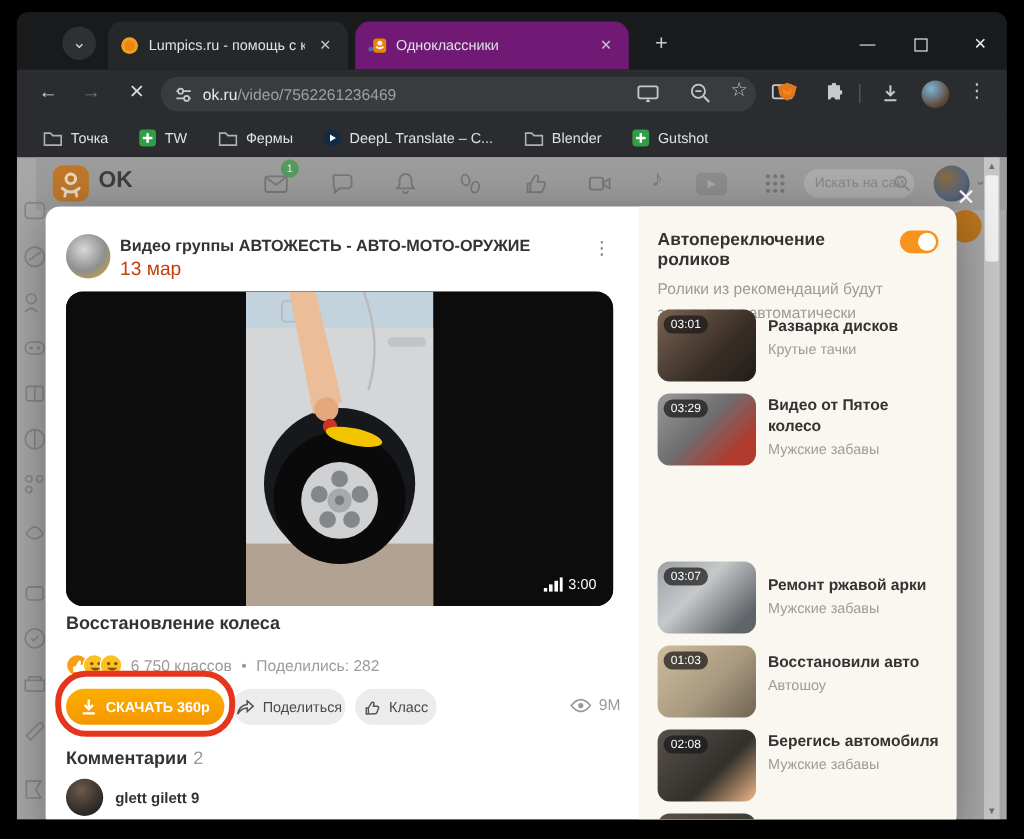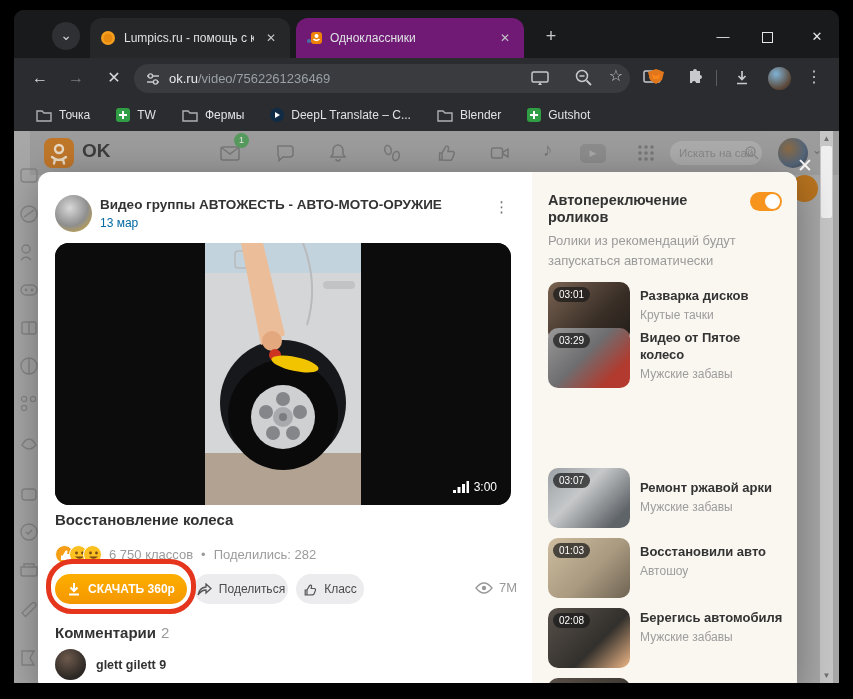--- a/index.html
+++ b/index.html
@@ -52,21 +52,21 @@
   .pgscroll{position:absolute;right:6px;top:0;width:13px;height:552px;background:#c6c6c6;}
   .pgscroll .arr{position:absolute;left:0;width:13px;height:13px;color:#6f6f6f;font-size:8px;text-align:center;line-height:13px;}
   .pgscroll .thumb{position:absolute;left:1px;top:15px;width:11px;height:72px;background:#efefef;border-radius:2px;}
   .orange-peek{position:absolute;left:777px;top:44px;width:27px;height:27px;border-radius:50%;background:#b9741f;z-index:2;}
   .modal-close{position:absolute;left:780px;top:24px;width:22px;height:22px;color:#f4f4f4;font-size:19px;font-weight:300;text-align:center;line-height:22px;z-index:4;}
 
   
   .modal{position:absolute;left:24px;top:41px;width:759px;height:520px;background:#fff;border-radius:12px;box-shadow:0 8px 40px rgba(0,0,0,.35);z-index:3;}
   .gavatar{position:absolute;left:17px;top:23px;width:37px;height:37px;border-radius:50%;background:radial-gradient(circle at 40% 35%,#d8d8d8,#8e8e8e 55%,#caa43c 90%);}
   .gtitle{position:absolute;left:62px;top:25px;width:400px;font-size:13.5px;font-weight:bold;color:#333;white-space:nowrap;overflow:hidden;}
-  .gdate{position:absolute;left:62px;top:44px;font-size:12px;color:#0369a1;}
+  .gdate{position:absolute;left:62px;top:44px;font-size:16px;color:#c2410c;}
   .kebab{position:absolute;left:456px;top:26px;font-size:15px;color:#707070;letter-spacing:1px;}
   .player{position:absolute;left:17px;top:71px;width:456px;height:262px;border-radius:14px;background:#0c0c0d;overflow:hidden;}
   .dur-overlay{position:absolute;right:14px;bottom:11px;display:flex;align-items:center;gap:5px;color:#fff;font-size:12px;}
   .vtitle{position:absolute;left:17px;top:339px;font-size:15px;font-weight:bold;color:#333;}
   .reactions{position:absolute;left:17px;top:372px;height:20px;display:flex;align-items:center;}
   .remoji{width:19px;height:19px;border-radius:50%;margin-right:-5px;border:1.5px solid #fff;}
   .rtext{font-size:13px;color:#9b9b9b;margin-left:12px;white-space:nowrap;}
   .btn{position:absolute;top:402px;height:30px;border-radius:15px;display:flex;align-items:center;justify-content:center;gap:7px;font-size:12px;}
   .btn-dl{left:17px;width:132px;background:linear-gradient(#fdae00,#f49700);color:#fff;font-weight:bold;}
   .btn-grey{background:#ececee;color:#4a4a4a;}
@@ -405,37 +405,37 @@
           <svg width="14" height="14">
               <path d="M4,13 v-5 l2.6,-4.4 a1.1,1.1 0 0 1 2,.7 L8.2,6.5 h3.2 a1.2,1.2 0 0 1 1.1,1.6 l-1.4,3.6 a1.6,1.6 0 0 1 -1.5,1.1 z M4,8 h-1.8 v5 h1.8" fill="none" stroke="#555" stroke-width="1.2"></path>
             </svg>
           <span>Класс</span>
         </div>
         <div class="views">
           <svg width="18" height="12">
               <path d="M1,6 q8,-10 16,0 q-8,10 -16,0 z" fill="none" stroke="#999" stroke-width="1.3"></path>
               <circle cx="9" cy="6" r="2.2" fill="#999"></circle>
             </svg>
-          <span>7M</span>
+          <span>9M</span>
         </div>
 
         <div class="annotation"></div>
 
         <div class="cheading"><span>Комментарии</span><span class="ccount">2</span></div>
         <div class="cavatar"></div>
         <div class="cauthor">glett gilett 9</div>
 
         <div class="recs">
           <div class="rtitle">Автопереключение роликов</div>
           <div class="toggle">
               <div class="knob"></div>
             </div>
           <div class="rdesc">Ролики из рекомендаций будут запускаться автоматически</div>
 
-          <div class="ritem" style="top:86px;margin-top:24px;">
+          <div class="ritem" style="top:86px;">
             <div class="rthumb th1">
                 <span class="rdur">03:01</span>
               </div>
             <div class="rtext-col">
                 <div class="rt">Разварка дисков</div>
                 <div class="rc">Крутые тачки</div>
               </div>
           </div>
           <div class="ritem" style="top:156px;">
             <div class="rthumb th2">

